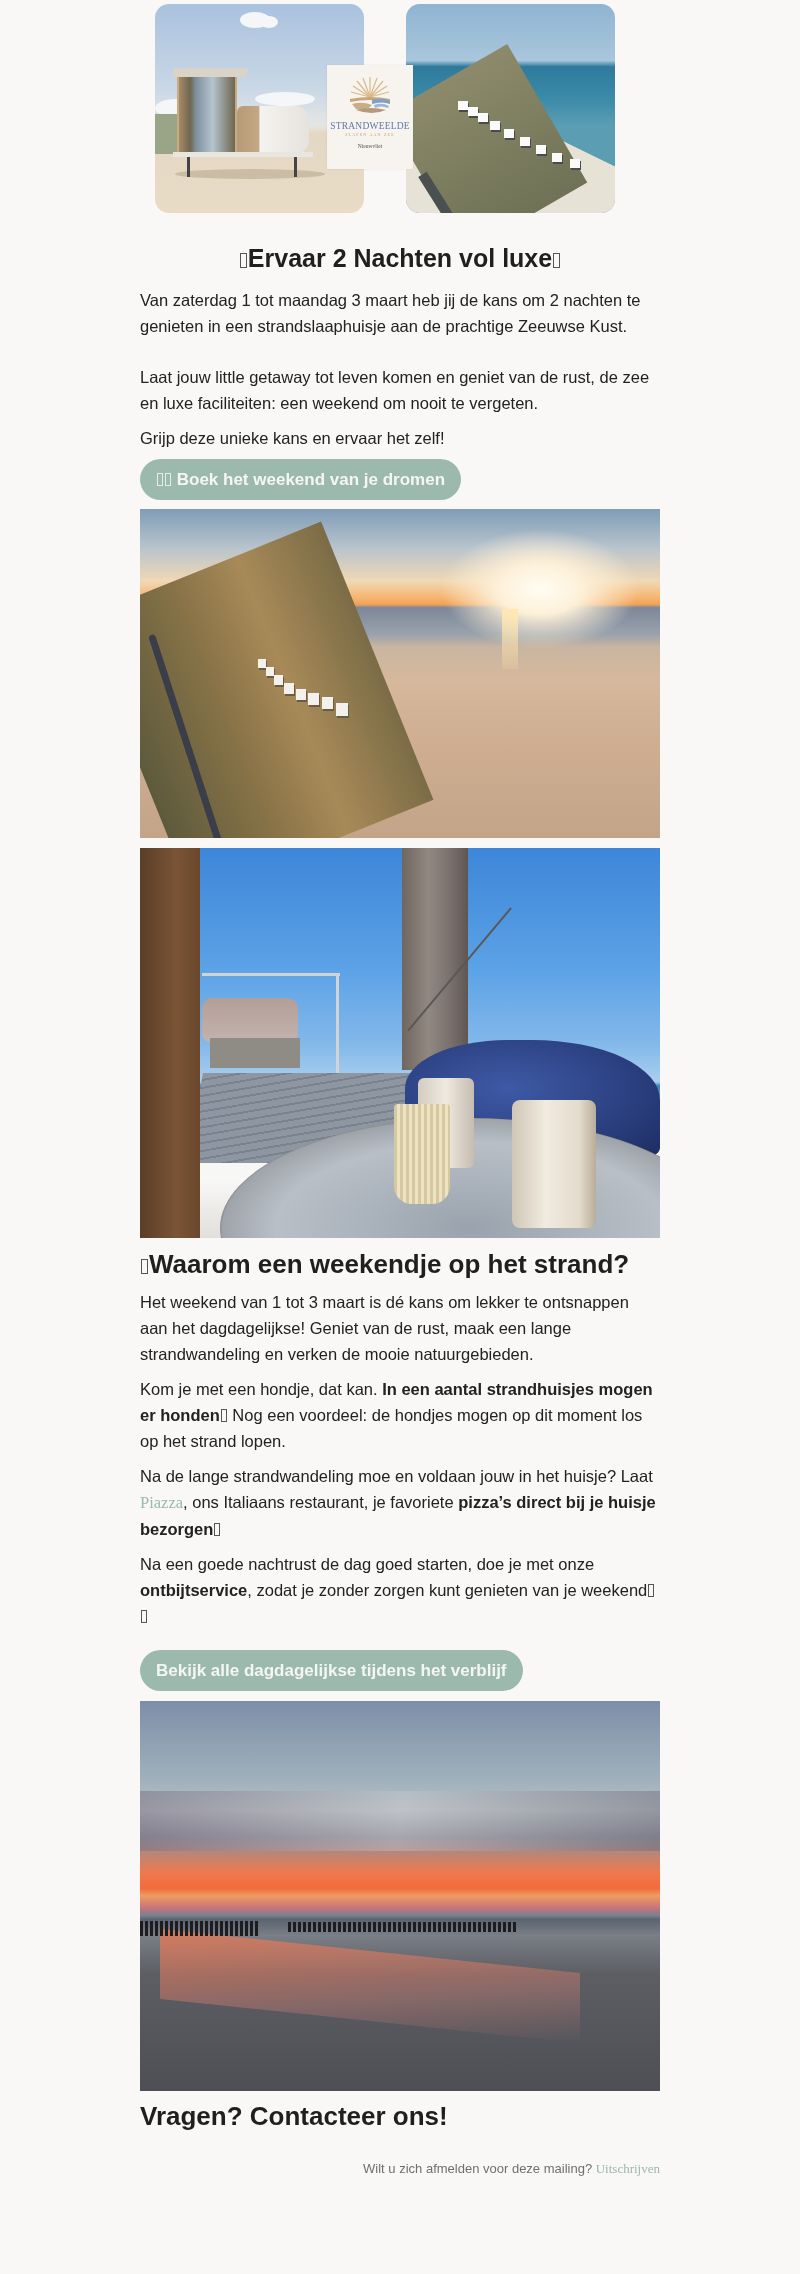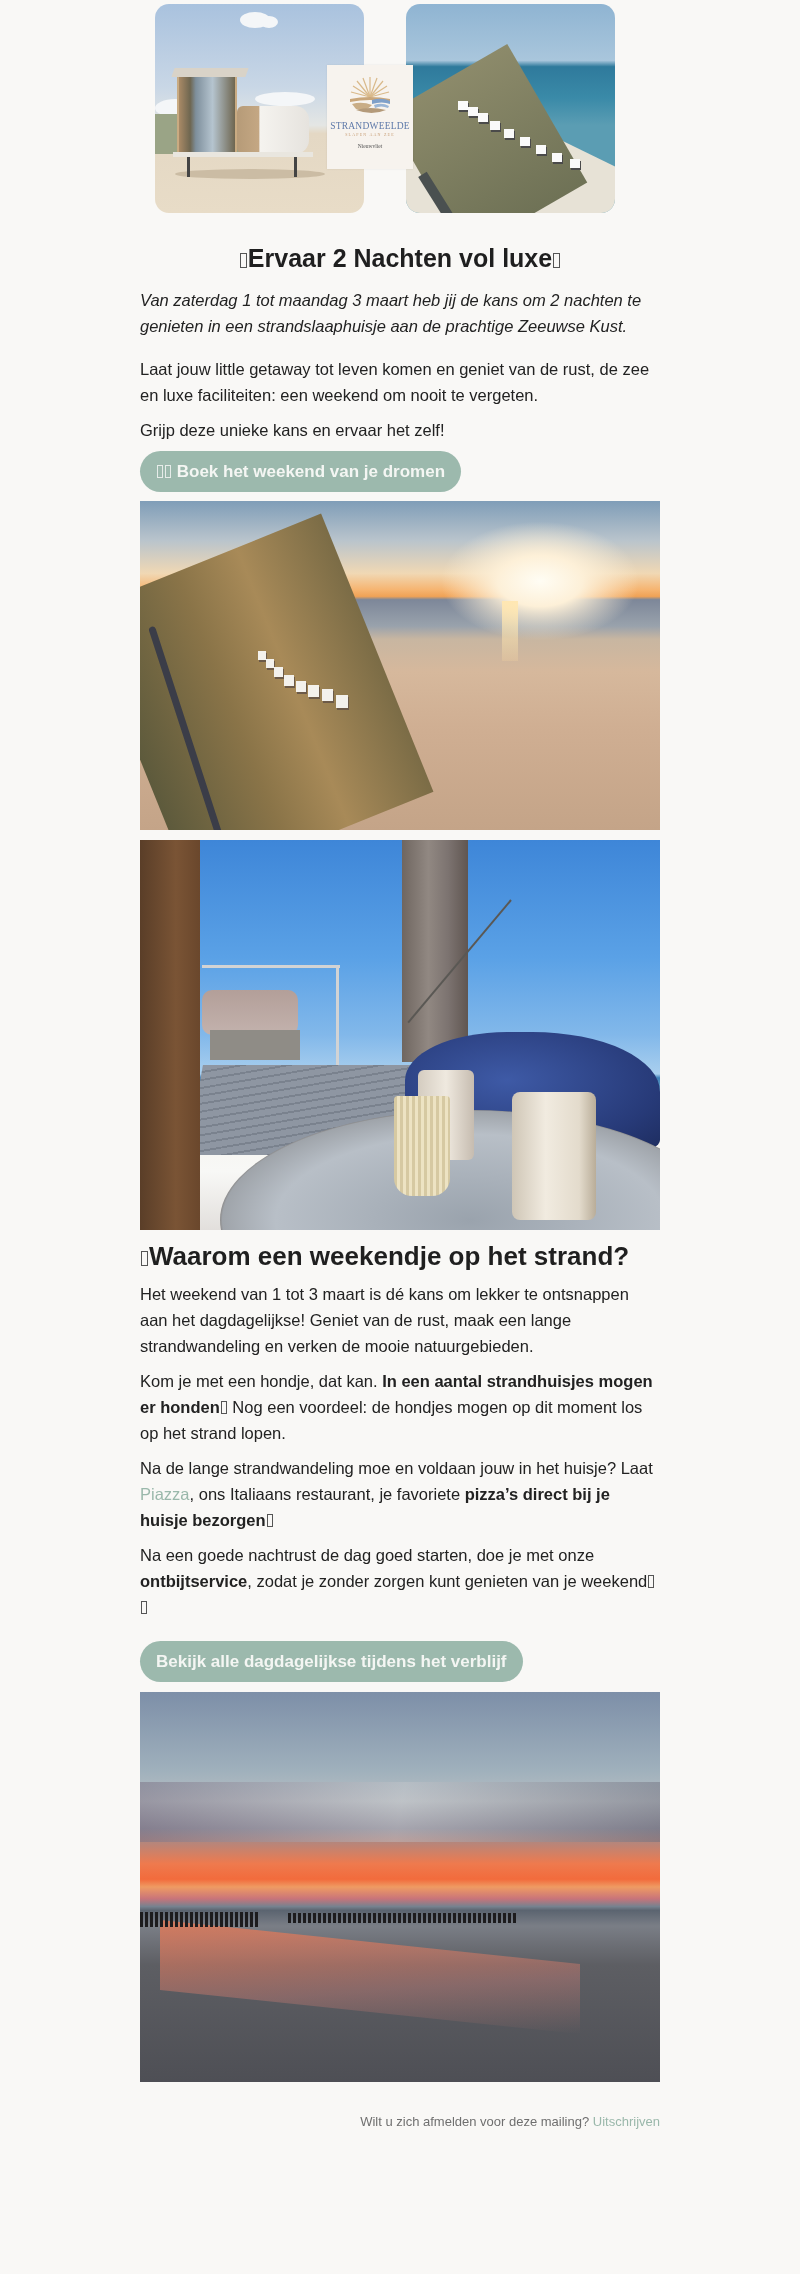--- a/index.html
+++ b/index.html
@@ -69,21 +69,21 @@
     .logo-name { margin-top: 6px; font-family: "Liberation Serif", serif; font-size: 9.5px; color: #5e79a9; letter-spacing: .2px; }
     .logo-tag { font-family: "Liberation Serif", serif; font-size: 4px; color: #c9a17a; letter-spacing: 1.2px; margin-top: 1px; }
     .logo-place { font-family: "Liberation Serif", serif; font-size: 5.5px; color: #555; margin-top: 6px; }
     h1.main-title {
       font-size: 25px; font-weight: bold; text-align: center; color: #1f1f1f;
       margin-top: 25px; line-height: 30px; height: 30px;
     }
     h2.sec-title { font-size: 26px; font-weight: bold; color: #1f1f1f; line-height: 26px; }
     p.txt { font-size: 16.5px; line-height: 26px; color: #222; }
     p.txt b { font-weight: bold; }
-    .link { color: #9ab8ab; text-decoration: none; }
+    .link { color: #9ab8ab; text-decoration: none; font-family: Liberation Serif, serif; }
     .cta {
       display: inline-block; background: #9cb9ad; color: #f4f6f3;
       font-weight: bold; font-size: 17px; line-height: 41px; height: 41px;
       padding: 0 16px; border-radius: 21px; border: none; white-space: nowrap;
     }
     .photo { width: 520px; position: relative; overflow: hidden; }
     .tofu { display: inline-block; width: 7px; height: 15px; border: 1px solid #555; vertical-align: -1px; margin: 0 1px; }
     .tofu.thin { width: 6px; height: 13px; }
     .tofu.light { border-color: #e6ece9; }
 
@@ -191,22 +191,22 @@
       <div class="logo-name">STRANDWEELDE</div>
       <div class="logo-tag">SLAPEN AAN ZEE</div>
       <div class="logo-place">Nieuwvliet</div>
     </div>
   </div>
 
   <h1 class="main-title">
     <span class="tofu"></span><span>Ervaar 2 Nachten vol luxe</span><span class="tofu"></span>
   </h1>
 
-  <p class="txt" style="margin-top:14px;font-style:italic;">Van zaterdag 1 tot maandag 3 maart heb jij de kans om 2 nachten te genieten in een strandslaaphuisje aan de prachtige Zeeuwse Kust.</p>
-  <p class="txt" style="margin-top:17px;">Laat jouw little getaway tot leven komen en geniet van de rust, de zee en luxe faciliteiten: een weekend om nooit te vergeten.</p>
+  <p class="txt" style="margin-top:14px;">Van zaterdag 1 tot maandag 3 maart heb jij de kans om 2 nachten te genieten in een strandslaaphuisje aan de prachtige Zeeuwse Kust.</p>
+  <p class="txt" style="margin-top:25px;">Laat jouw little getaway tot leven komen en geniet van de rust, de zee en luxe faciliteiten: een weekend om nooit te vergeten.</p>
   <p class="txt" style="margin-top:9px;font-weight:normal;">Grijp deze unieke kans en ervaar het zelf!</p>
 
   <div style="margin-top:8px;">
     <a class="cta">
       <span class="tofu thin light"></span><span class="tofu thin light"></span>
       <span>Boek het weekend van je dromen</span>
     </a>
   </div>
 
   <div class="photo p1" title="Aerial sunset over beach huts and dunes">
@@ -262,18 +262,19 @@
     <a class="cta">Bekijk alle dagdagelijkse tijdens het verblijf</a>
   </div>
 
   <div class="photo p3" title="Orange sunset over the beach with wooden groynes">
     <div class="cloud-band"></div>
     <div class="reflect"></div>
     <div class="groyne" style="left:0;width:118px;"></div>
     <div class="groyne" style="left:148px;top:221px;height:10px;width:230px;"></div>
   </div>
 
+  <h2 class="sec-title" style="margin-top:12px;">Vragen? Contacteer ons!</h2>
 
   <p class="footer" style="margin-top:32px;text-align:right;">
     <span>Wilt u zich afmelden voor deze mailing? </span><a class="link">Uitschrijven</a>
   </p>
 
 </div>
 
 </body></html>

